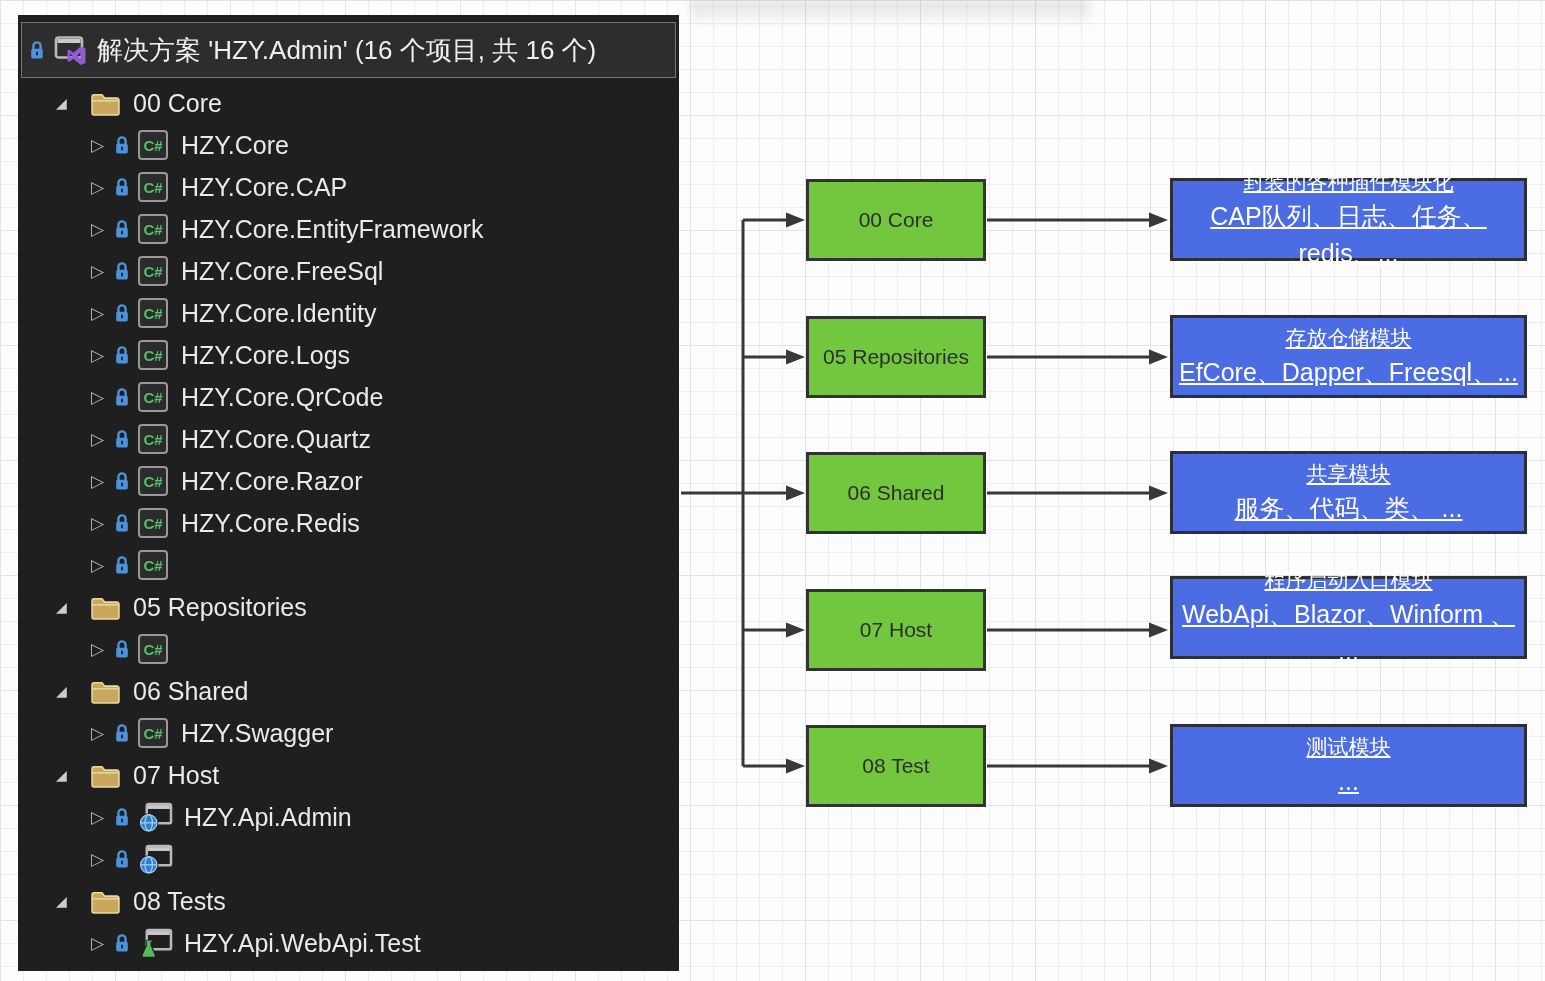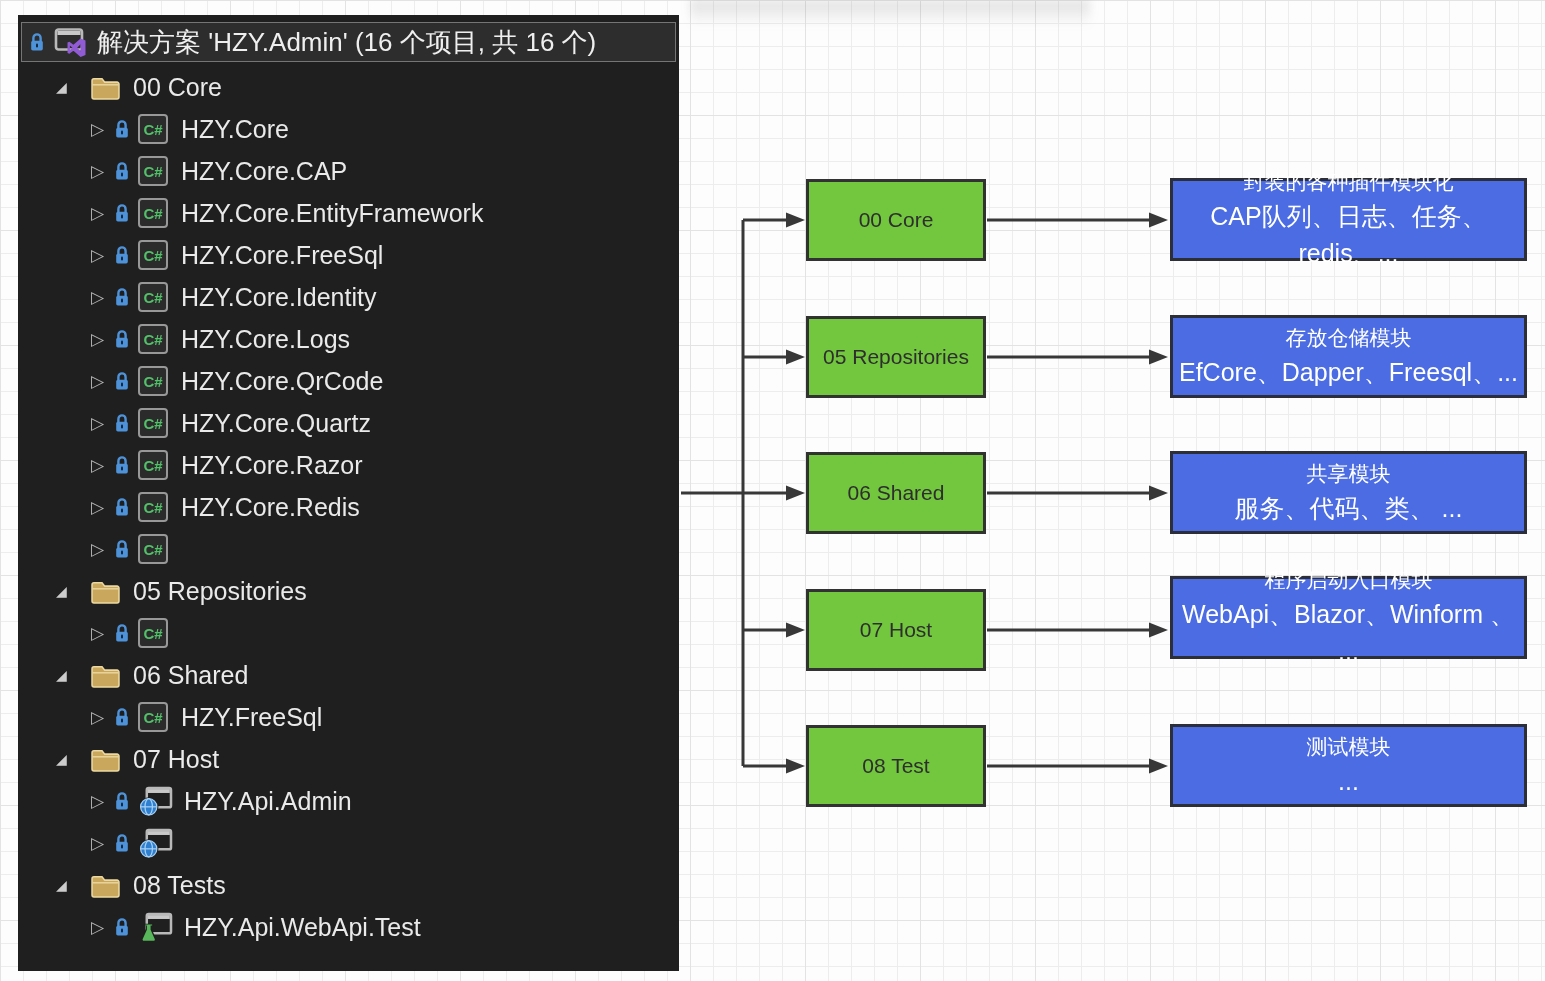--- a/index.html
+++ b/index.html
@@ -14,21 +14,21 @@
       linear-gradient(90deg, #ededed 1px, transparent 1px);
     background-size:115px 115px,115px 115px,23px 23px,23px 23px;
   }
   .smudge{position:absolute;left:690px;top:0;width:400px;height:26px;
     background:linear-gradient(180deg,rgba(90,90,90,.18),rgba(90,90,90,0));
     filter:blur(5px);pointer-events:none;}
 
   
   .panel{position:absolute;left:18px;top:15px;width:661px;height:956px;
     background:#1f1f1f;color:#e8e8e8;box-sizing:border-box;}
-  .sol-header{position:relative;margin:7px 3px 0 3px;height:40px;
+  .sol-header{position:relative;margin:7px 3px 0 3px;height:56px;
     background:#2d2d2d;border:1px solid #757575;box-sizing:border-box;
     display:flex;align-items:center;padding-left:7px;}
   .sol-header .title{font-size:26px;color:#efefef;white-space:nowrap;margin-left:8px;}
   .tree{margin-top:4px;}
   .trow{height:42px;display:flex;align-items:center;white-space:nowrap;font-size:25px;}
   .trow.folder{padding-left:38px;}
   .trow.proj{padding-left:73px;}
   .exp-open{width:20px;color:#cccccc;font-size:14px;line-height:1;margin-right:14px;flex:none;}
   .exp-closed{width:16px;color:#b4b4b4;font-size:17px;line-height:1;margin-right:7px;flex:none;}
   .ic{flex:none;display:block;}
@@ -41,21 +41,21 @@
   .lbl{color:#eaeaea;}
   .bold .lbl{font-weight:bold;color:#ffffff;}
 
   
   .arrows{position:absolute;left:0;top:0;width:1545px;height:981px;pointer-events:none;}
   .gbox{position:absolute;left:806px;width:174px;height:76px;background:#72c73e;
     border:3px solid #323232;display:flex;align-items:center;justify-content:center;
     font-size:21px;color:#2e2e2e;}
   .bbox{position:absolute;left:1170px;width:351px;height:77px;background:#4b6ce2;
     border:3px solid #2c2f38;display:flex;flex-direction:column;align-items:center;
-    justify-content:center;color:#ffffff;text-align:center;line-height:1.5;}
+    justify-content:center;color:#ffffff;text-align:center;line-height:1.5;text-decoration:underline;}
   .bbox .l1{font-size:21px;}
   .bbox .l2{font-size:25px;}
 </style>
 </head>
 <body>
 
 <svg width="0" height="0" style="position:absolute">
   <defs>
     <symbol id="i-lock" viewBox="0 0 16 20">
       <path d="M4.4 9.4 V6 a3.6 3.6 0 0 1 7.2 0 v3.4" fill="none" stroke="#4e93d9" stroke-width="2.4"></path>
@@ -222,21 +222,21 @@
           <use href="#i-folder"></use>
         </svg>
       <span class="lbl">06 Shared</span>
     </div>
     <div class="trow proj">
       <span class="exp-closed">▷</span>
       <svg class="ic lock">
           <use href="#i-lock"></use>
         </svg>
       <span class="cs-icon">C#</span>
-      <span class="lbl">HZY.FreeSql</span>
+      <span class="lbl">HZY.Swagger</span>
     </div>
 
     <div class="trow folder">
       <span class="exp-open">◢</span>
       <svg class="ic fold">
           <use href="#i-folder"></use>
         </svg>
       <span class="lbl">07 Host</span>
     </div>
     <div class="trow proj">

